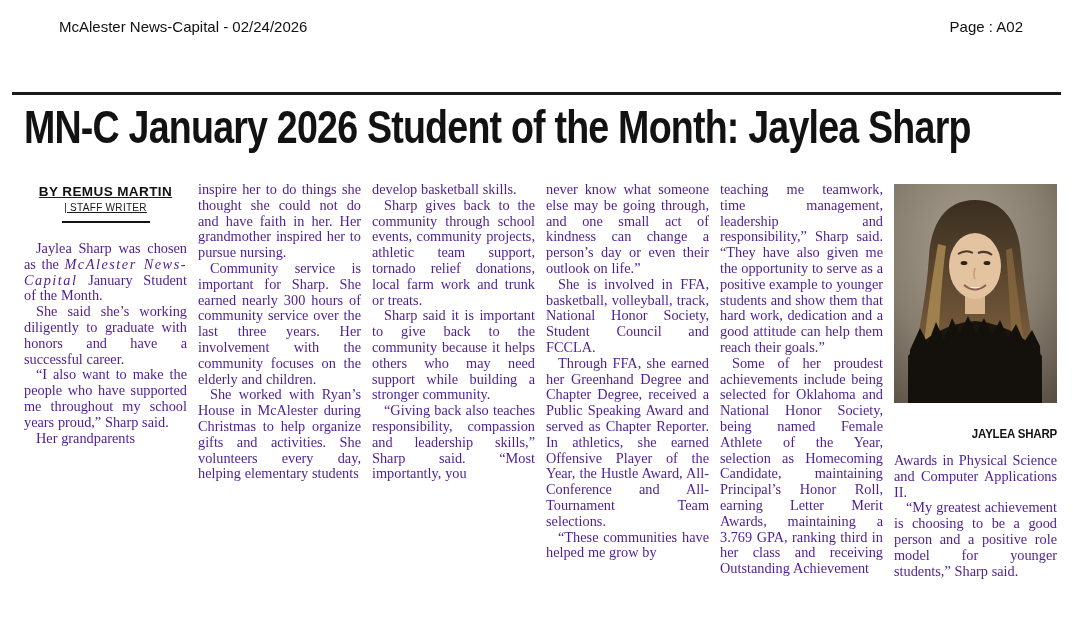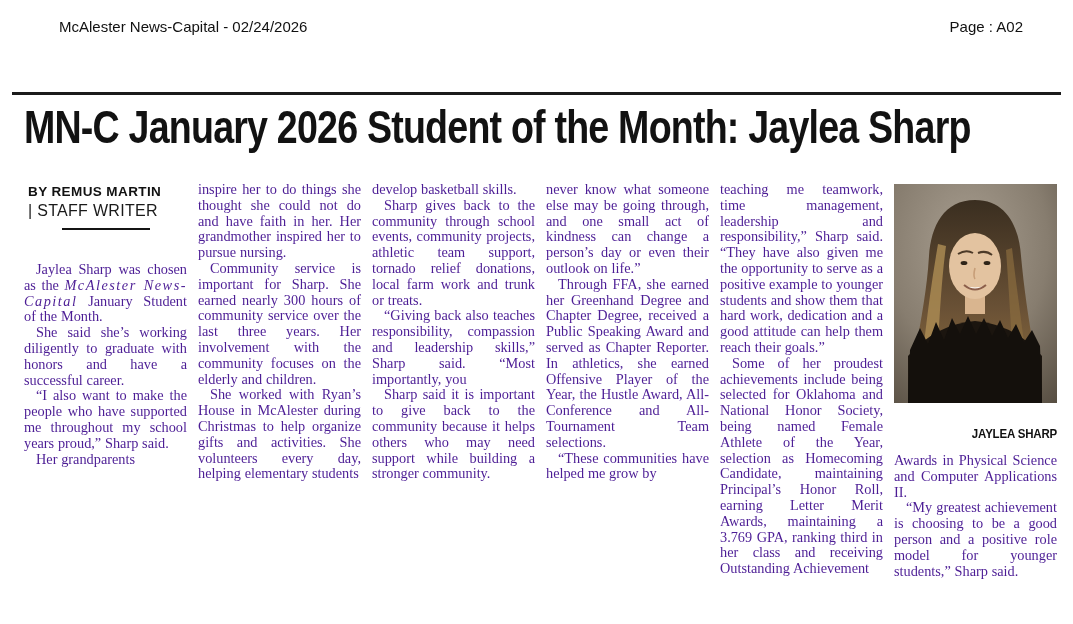--- a/index.html
+++ b/index.html
@@ -29,23 +29,23 @@
     display:flex;gap:11px;align-items:flex-start;
   }
   .col{width:163px;}
   .para{
     margin:0;font-size:14.3px;line-height:15.8px;text-align:justify;
     color:#4c1d95;hyphens:auto;-webkit-hyphens:auto;word-spacing:0.2px;
   }
   .para.indent{text-indent:12px;}
   .para i{letter-spacing:1.5px;}
   
-  .byline{margin:2px 4px 32px 4px;font-family:"Liberation Sans","DejaVu Sans",sans-serif;}
+  .byline{text-align:center;margin:2px 4px 18px 4px;font-family:"Liberation Sans","DejaVu Sans",sans-serif;text-decoration:underline;}
   .byline .author{font-size:13.5px;font-weight:700;letter-spacing:0.4px;color:#111;}
-  .byline .role{font-size:16px;letter-spacing:0.3px;color:#1a1a1a;margin-top:3px;}
+  .byline .role{font-size:10px;letter-spacing:0.3px;color:#1a1a1a;margin-top:3px;}
   .byline .b-rule{width:88px;height:2px;background:#141414;margin:8px auto 0;}
   
   .photo-fig{margin:2px 0 0 0;width:163px;height:219px;line-height:0;}
   .photo-fig svg{display:block;}
   .photo-caption{
     margin-top:24px;text-align:right;
     font-family:"Liberation Sans","DejaVu Sans",sans-serif;
     font-weight:700;font-size:12.5px;letter-spacing:-0.2px;color:#111;
     transform:scaleX(0.92);transform-origin:right center;
   }
@@ -84,27 +84,28 @@
       <div class="col-paras">
           <p class="para">inspire her to do things she thought she could not do and have faith in her. Her grandmother inspired her to pursue nursing.</p>
           <p class="para indent">Community service is important for Sharp. She earned nearly 300 hours of community service over the last three years. Her involvement with the community focuses on the elderly and children.</p>
           <p class="para indent">She worked with Ryan’s House in McAlester during Christmas to help organize gifts and activities. She volunteers every day, helping elementary students</p>
         </div>
     </div>
     <div class="col">
       <div class="col-paras">
           <p class="para">develop basketball skills.</p>
           <p class="para indent">Sharp gives back to the community through school events, community projects, athletic team support, tornado relief donations, local farm work and trunk or treats.</p>
+          <p class="para indent">Sharp said it is important to give back to the community because it helps others who may need support while building a stronger community.</p>
           <p class="para indent">“Giving back also teaches responsibility, compassion and leadership skills,” Sharp said. “Most importantly, you</p>
-          <p class="para indent">Sharp said it is important to give back to the community because it helps others who may need support while building a stronger community.</p>
         </div>
     </div>
     <div class="col">
       <div class="col-paras">
           <p class="para">never know what someone else may be going through, and one small act of kindness can change a person’s day or even their outlook on life.”</p>
+          <p class="para indent">She is involved in FFA, basketball, volleyball, track, National Honor Society, Student Council and FCCLA.</p>
           <p class="para indent">Through FFA, she earned her Greenhand Degree and Chapter Degree, received a Public Speaking Award and served as Chapter Reporter. In athletics, she earned Offensive Player of the Year, the Hustle Award, All-Conference and All-Tournament Team selections.</p>
           <p class="para indent">“These communities have helped me grow by</p>
         </div>
     </div>
     <div class="col">
       <div class="col-paras">
           <p class="para">teaching me teamwork, time management, leadership and responsibility,” Sharp said. “They have also given me the opportunity to serve as a positive example to younger students and show them that hard work, dedication and a good attitude can help them reach their goals.”</p>
           <p class="para indent">Some of her proudest achievements include being selected for Oklahoma and National Honor Society, being named Female Athlete of the Year, selection as Homecoming Candidate, maintaining Principal’s Honor Roll, earning Letter Merit Awards, maintaining a 3.769 GPA, ranking third in her class and receiving Outstanding Achievement</p>
         </div>
     </div>

